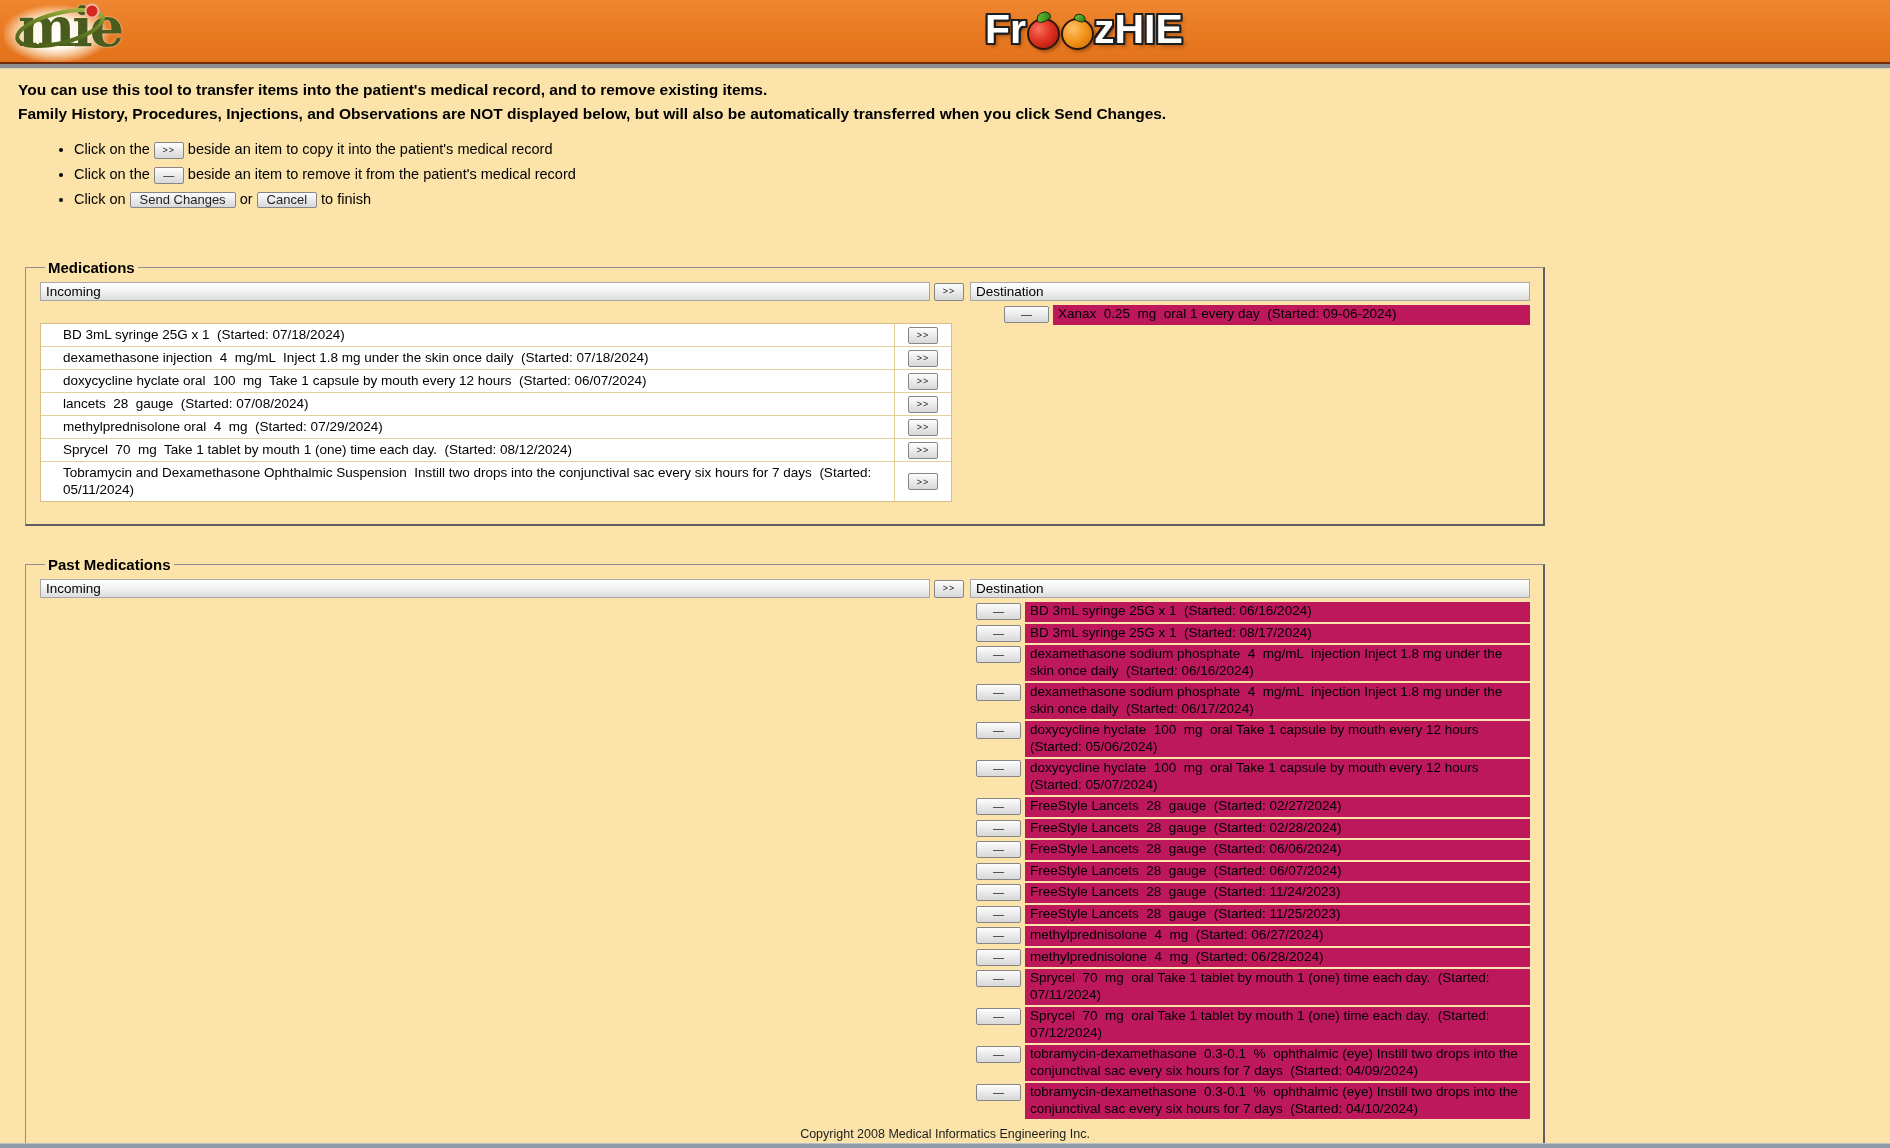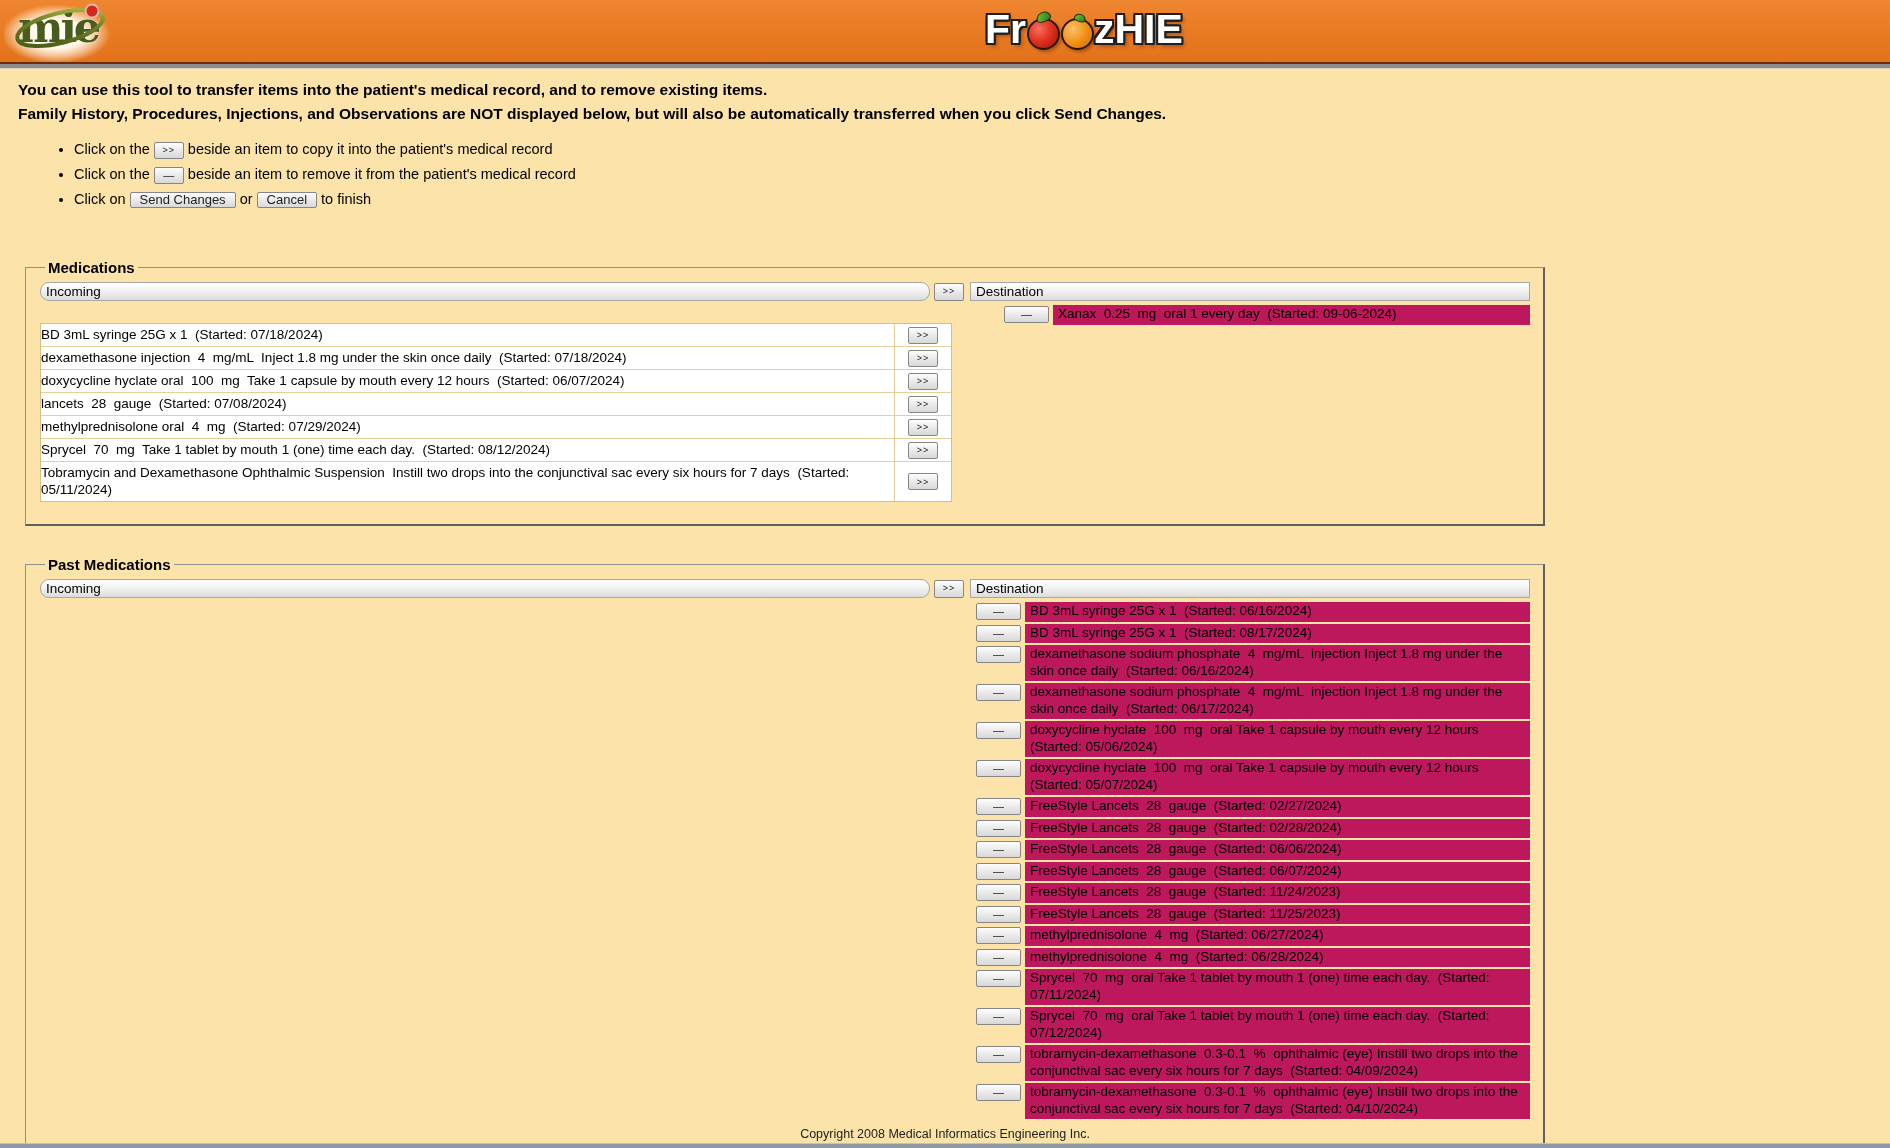--- a/index.html
+++ b/index.html
@@ -14,21 +14,21 @@
     position:relative;height:62px;
     background:linear-gradient(180deg,#ef8630 0%,#e87a22 55%,#e3721b 100%);
   }
   .mie-logo{
     position:absolute;left:4px;top:0;width:130px;height:62px;
     background:radial-gradient(ellipse 70px 38px at 52px 34px,#ffffff 0%,#fff7e8 40%,rgba(255,244,222,.55) 60%,rgba(255,255,255,0) 78%);
   }
   .mie-text{
     position:absolute;left:14px;top:6px;
     font-family:"DejaVu Serif","Liberation Serif",serif;
-    font-weight:bold;font-size:43px;line-height:43px;letter-spacing:-3px;
+    font-weight:bold;font-size:54px;line-height:43px;letter-spacing:-3px;
     color:#4a5c1d;text-shadow:0 0 2px rgba(255,255,255,.8);
   }
   .mie-orbit{position:absolute;left:0;top:0;}
   .hie-logo{
     position:absolute;left:985px;top:7px;display:flex;align-items:center;
   }
   .logo-txt{
     font-weight:bold;font-size:41px;line-height:44px;color:#fff;letter-spacing:0px;
     text-shadow:-2px 0 #1f1f1f,2px 0 #1f1f1f,0 -2px #1f1f1f,0 2px #1f1f1f,
                 -2px -2px #1f1f1f,2px -2px #1f1f1f,-2px 2px #1f1f1f,2px 2px #1f1f1f,
@@ -64,31 +64,31 @@
     padding:6px 13px 22px 14px;
   }
   fieldset.sec-past{margin-top:30px;}
   fieldset.section legend{font-size:15px;font-weight:bold;padding:0 3px;margin-left:5px;}
   .ttable{display:grid;grid-template-columns:890px 38px 1fr;}
   .col-head{
     grid-row:1;height:19px;box-sizing:border-box;
     background:linear-gradient(180deg,#ffffff 0%,#f1f1f1 50%,#dcdcdc 100%);
     border:1px solid #a8a8a8;font-size:13.5px;line-height:17px;padding:0 5px;
   }
-  .inc-head{grid-column:1;border-radius:9px;}
+  .inc-head{grid-column:1;}
   .mid-head{grid-column:2;grid-row:1;text-align:center;}
   .mid-head .mini-btn{height:18px;line-height:15px;}
   .dest-head{grid-column:3;margin-left:2px;}
   .inc-body{grid-column:1 / 3;grid-row:2;margin-right:16px;}
   .inc-body.filled{margin-top:22px;border:1px solid #d9bf85;background:#fff;}
   .dest-body{grid-column:3;grid-row:2;margin-left:2px;padding-top:4px;}
   
   .in-row{display:flex;background:#fff;border-bottom:1px solid #e7cf9c;}
   .in-row:last-child{border-bottom:none;}
-  .in-text{flex:1;padding:2px 0 3px;font-size:13.5px;line-height:17px;white-space:pre-wrap;}
+  .in-text{flex:1;padding:2px 22px 3px;font-size:13.5px;line-height:17px;white-space:pre-wrap;}
   .in-btncell{width:56px;border-left:1px solid #e7cf9c;display:flex;align-items:center;justify-content:center;}
   
   .dest-row{display:flex;align-items:flex-start;margin-bottom:2px;}
   .dest-row .mini-btn.remove{margin:1px 4px 0 6px;flex:none;}
   .sec-meds .dest-row .mini-btn.remove{margin-left:34px;}
   .dest-text{flex:1;background:#be185d;padding:1px 5px 2px;font-size:13.5px;line-height:16.5px;white-space:pre-wrap;}
   .copyright{position:absolute;bottom:7px;left:0;width:100%;text-align:center;font-size:12.5px;color:#1d1d1d;}
   .bottom-edge{position:absolute;bottom:0;left:0;width:100%;height:4px;background:#8f9aa8;border-top:1px solid #bac1ca;}
 </style>
 </head>

